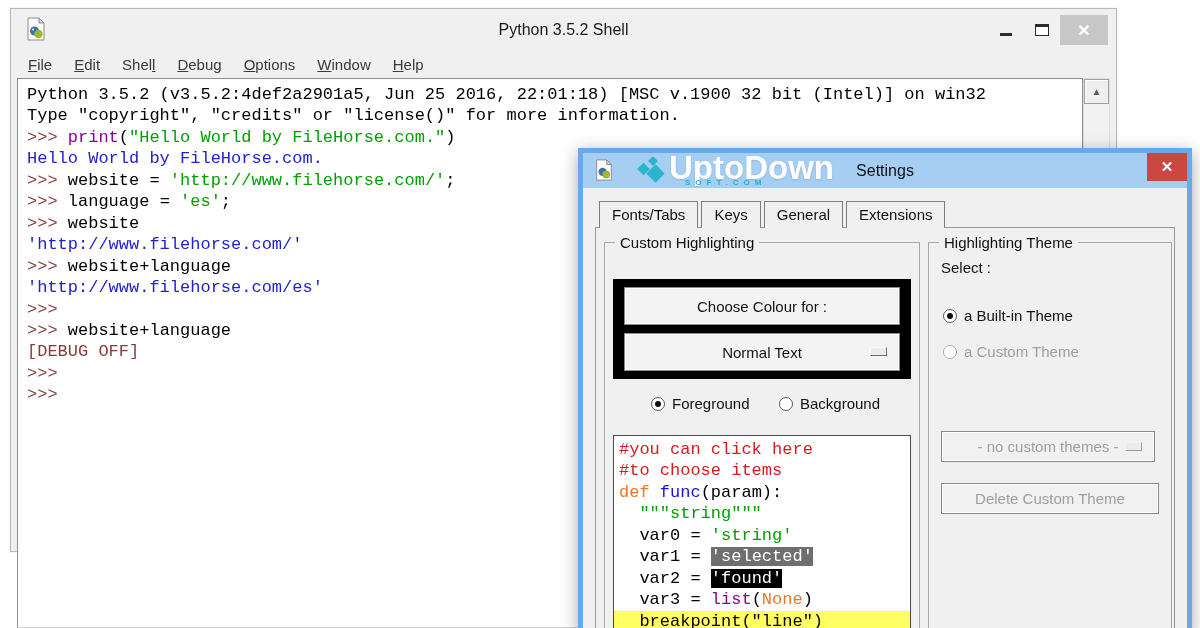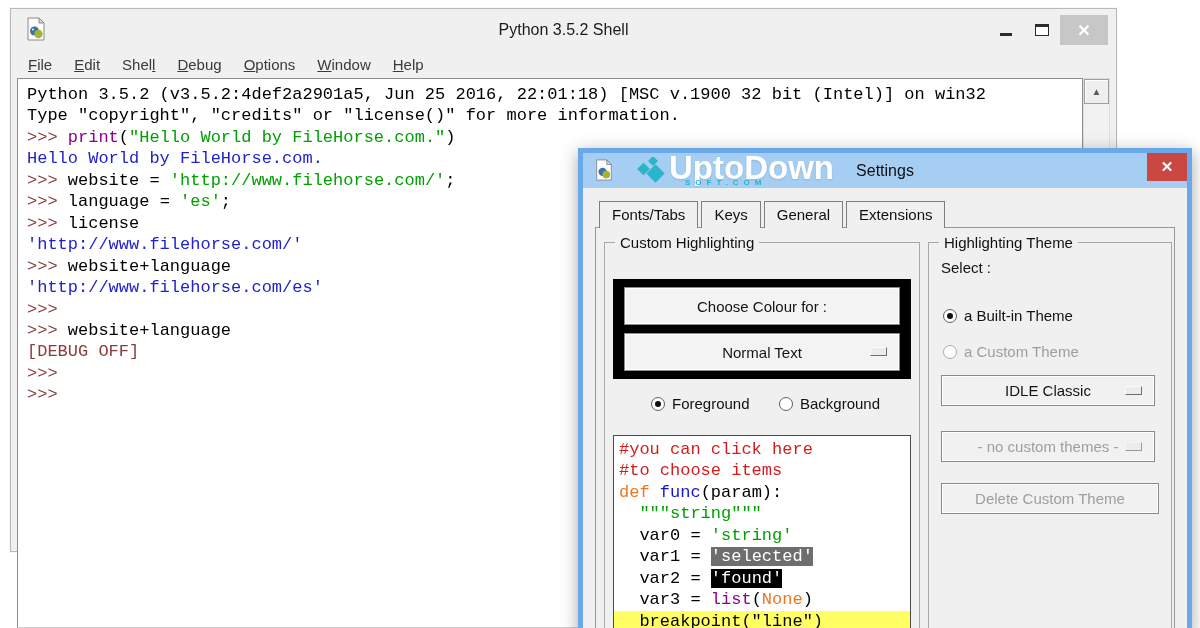--- a/index.html
+++ b/index.html
@@ -151,21 +151,21 @@
         <div class="menu-item"><u>W</u>indow</div>
         <div class="menu-item"><u>H</u>elp</div>
       </div>
     <div class="textarea">
         <div class="code-line"><span class="c-plain">Python 3.5.2 (v3.5.2:4def2a2901a5, Jun 25 2016, 22:01:18) [MSC v.1900 32 bit (Intel)] on win32</span></div>
         <div class="code-line"><span class="c-plain">Type "copyright", "credits" or "license()" for more information.</span></div>
         <div class="code-line"><span class="c-con">&gt;&gt;&gt; </span><span class="c-blt">print</span><span class="c-plain">(</span><span class="c-str">"Hello World by FileHorse.com."</span><span class="c-plain">)</span></div>
         <div class="code-line"><span class="c-out">Hello World by FileHorse.com.</span></div>
         <div class="code-line"><span class="c-con">&gt;&gt;&gt; </span><span class="c-plain">website = </span><span class="c-str">'http://www.filehorse.com/'</span><span class="c-plain">;</span></div>
         <div class="code-line"><span class="c-con">&gt;&gt;&gt; </span><span class="c-plain">language = </span><span class="c-str">'es'</span><span class="c-plain">;</span></div>
-        <div class="code-line"><span class="c-con">&gt;&gt;&gt; </span><span class="c-plain">license</span></div>
+        <div class="code-line"><span class="c-con">&gt;&gt;&gt; </span><span class="c-plain">website</span></div>
         <div class="code-line"><span class="c-out">'http://www.filehorse.com/'</span></div>
         <div class="code-line"><span class="c-con">&gt;&gt;&gt; </span><span class="c-plain">website+language</span></div>
         <div class="code-line"><span class="c-out">'http://www.filehorse.com/es'</span></div>
         <div class="code-line"><span class="c-con">&gt;&gt;&gt;</span></div>
         <div class="code-line"><span class="c-con">&gt;&gt;&gt; </span><span class="c-plain">website+language</span></div>
         <div class="code-line"><span class="c-con">[DEBUG OFF]</span></div>
         <div class="code-line"><span class="c-con">&gt;&gt;&gt;</span></div>
         <div class="code-line"><span class="c-con">&gt;&gt;&gt;</span></div>
       </div>
     <div class="scrollbar">
@@ -255,24 +255,20 @@
 
         <div class="radio-row" style="left:14px; top:64px;">
           <span class="radio checked"></span>
           <span>a Built-in Theme</span>
         </div>
         <div class="radio-row disabled" style="left:14px; top:100px;">
           <span class="radio"></span>
           <span>a Custom Theme</span>
         </div>
 
-        <div class="dropdown" style="left:12px; top:132px;">
-          <span>IDLE Classic</span>
-          <span class="dd-ind"></span>
-        </div>
         <div class="dropdown disabled" style="left:12px; top:188px;">
           <span>- no custom themes -</span>
           <span class="dd-ind"></span>
         </div>
         <div class="push-btn disabled" style="left:12px; top:240px;">
           <span>Delete Custom Theme</span>
         </div>
       </div>
 
     </div>

